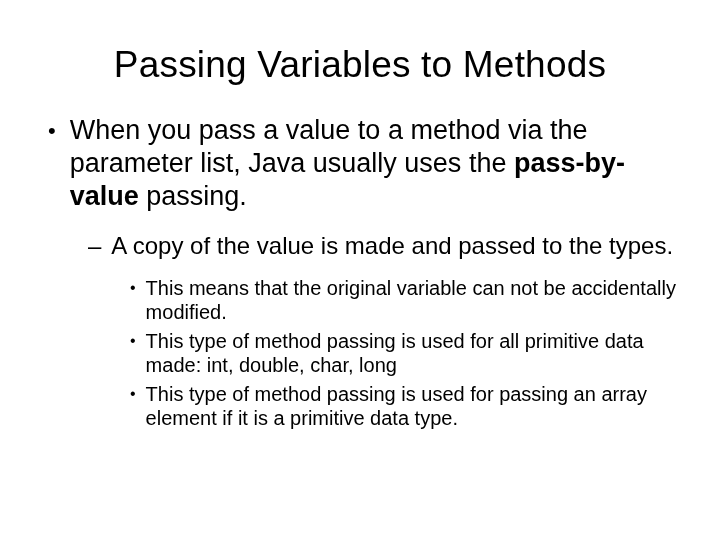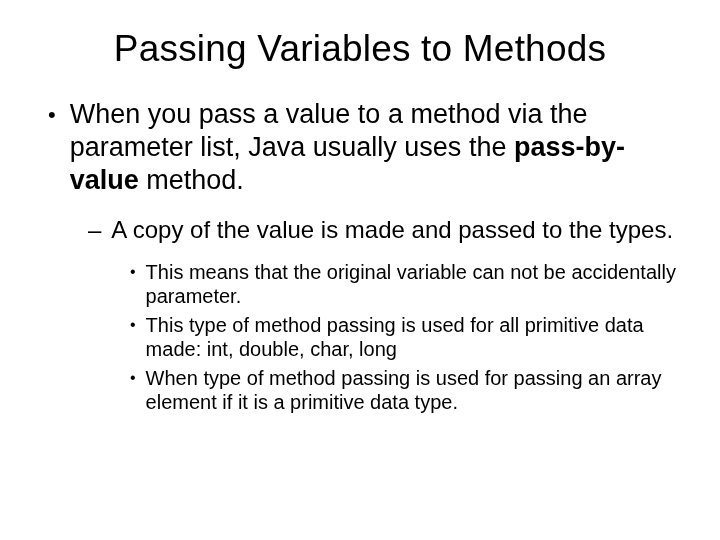--- a/index.html
+++ b/index.html
@@ -15,20 +15,21 @@
     color: #000000;
     padding: 28px 40px 20px 40px;
     overflow: hidden;
   }
   .title {
     font-size: 37px;
     font-weight: 400;
     text-align: center;
     margin-bottom: 28px;
     letter-spacing: 0.2px;
+    margin-top: 16px;
   }
   .level1 {
     margin-left: 8px;
     margin-bottom: 18px;
   }
   .level1-item {
     display: flex;
     align-items: flex-start;
     font-size: 27px;
     line-height: 1.22;
@@ -75,38 +76,38 @@
 </style>
 </head>
 <body>
 
 <h1 class="title">Passing Variables to Methods</h1>
 
 <div class="level1">
   <div class="level1-item">
     <span class="bullet1">•</span>
     <span>
-      <span>When you pass a value to a method via the parameter list, Java usually uses the </span><span class="bold">pass-by-value</span><span> method.</span>
+      <span>When you pass a value to a method via the parameter list, Java usually uses the </span><span class="bold">pass-by-value</span><span> passing.</span>
     </span>
   </div>
 </div>
 
 <div class="level2">
   <div class="level2-item">
     <span class="bullet2">–</span>
     <span>A copy of the value is made and passed to the types.</span>
   </div>
 </div>
 
 <div class="level3">
   <div class="level3-item">
     <span class="bullet3">•</span>
-    <span>This means that the original variable can not be accidentally parameter.</span>
+    <span>This means that the original variable can not be accidentally modified.</span>
   </div>
   <div class="level3-item">
     <span class="bullet3">•</span>
     <span>This type of method passing is used for all primitive data made: int, double, char, long</span>
   </div>
   <div class="level3-item">
     <span class="bullet3">•</span>
-    <span>When type of method passing is used for passing an array element if it is a primitive data type.</span>
+    <span>This type of method passing is used for passing an array element if it is a primitive data type.</span>
   </div>
 </div>
 
 </body></html>

